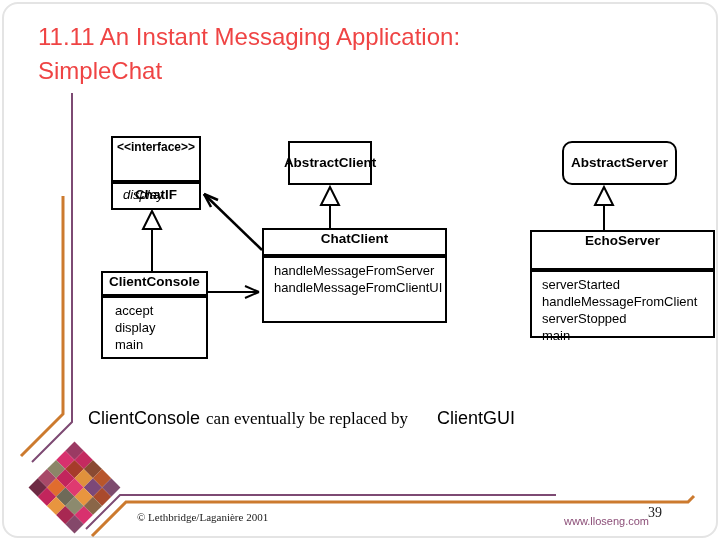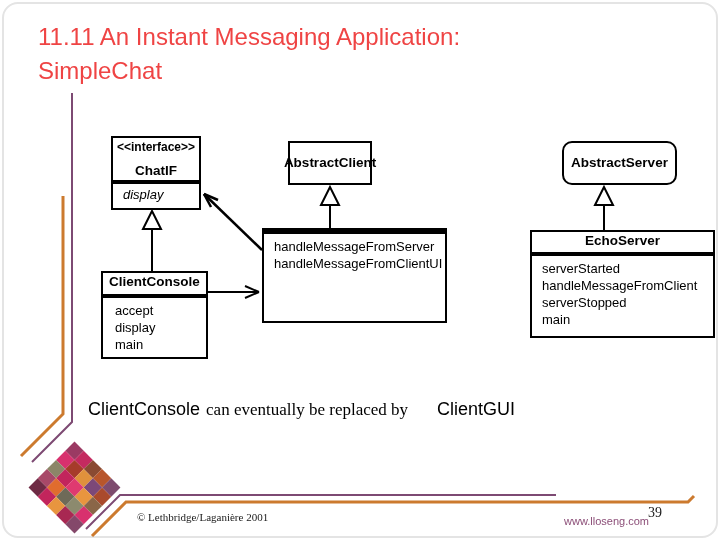--- a/index.html
+++ b/index.html
@@ -16,48 +16,48 @@
     position:absolute; left:38px; top:20px; width:620px;
     font-size:24px; line-height:34px; color:#ef4444; z-index:3;
   }
   svg.layer { position:absolute; left:0; top:0; z-index:1; pointer-events:none; }
 
   
   .uml-box {
     position:absolute; background:#fff; border:2px solid #000; z-index:3;
     font-size:13px; color:#000;
   }
-  .uml-head { display:flex; flex-direction:column; justify-content:space-between; align-items:center; }
+  .uml-head { display:flex; flex-direction:column; justify-content:flex-start; align-items:center;gap:31px; }
   .uml-name { font-weight:bold; font-size:13.5px; line-height:18px; white-space:nowrap; }
   .uml-stereo { font-weight:bold; font-size:12px; line-height:15px; white-space:nowrap; }
   .uml-sep { height:2px; border-top:2px solid #000; border-bottom:2px solid #000; }
   .uml-methods { padding:4px 0 0 10px; line-height:17px; font-size:13px; }
   .italic { font-style:italic; }
   .single { display:flex; align-items:center; justify-content:center; }
 
   #box-chatif       { left:111px; top:136px; width:90px;  height:74px; }
   #box-chatif .uml-head { height:42px; padding-top:2px; }
   #box-chatif .uml-methods { padding:2px 0 0 10px; }
   #box-abstract-client { left:288px; top:141px; width:84px; height:44px; }
   #box-abstract-server { left:562px; top:141px; width:115px; height:44px;border-radius:10px; }
   #box-chat-client  { left:262px; top:228px; width:185px; height:95px; }
   #box-chat-client .uml-head { height:24px; }
   #box-echo-server  { left:530px; top:230px; width:185px; height:108px; }
-  #box-echo-server .uml-head { height:20px; }
+  #box-echo-server .uml-head { height:36px; }
   #box-client-console { left:101px; top:271px; width:107px; height:88px; }
   #box-client-console .uml-head { height:21px; }
   #box-client-console .uml-methods { padding-left:12px; }
 
   
   .caption {
     position:absolute; left:88px; top:393px; z-index:3; white-space:nowrap;
     display:flex; align-items:baseline;
   }
   .caption .mono-name { font-family:"Liberation Sans", sans-serif; font-size:18px; }
-  .caption .serif-part { font-family:"Liberation Serif", serif; font-size:17px; margin:7px 6px; }
+  .caption .serif-part { font-family:"Liberation Serif", serif; font-size:17px; margin:16px 6px; }
   .caption .gui-name { margin-left:23px; }
 
   
   .website {
     position:absolute; left:564px; top:487px; font-size:11px; z-index:3;
     font-family:"Liberation Sans", sans-serif;
   }
   .copyright {
     position:absolute; left:137px; top:511px; font-size:11px; color:#1a1a1a;
     font-family:"Liberation Serif", serif; z-index:3;
@@ -152,20 +152,23 @@
 
 <div class="uml-box single" id="box-abstract-client">
   <div class="uml-name">AbstractClient</div>
 </div>
 
 <div class="uml-box single" id="box-abstract-server">
   <div class="uml-name">AbstractServer</div>
 </div>
 
 <div class="uml-box" id="box-chat-client">
+  <div class="uml-head">
+    <div class="uml-name">ChatClient</div>
+  </div>
   <div class="uml-sep"></div>
   <div class="uml-methods">
     <div>handleMessageFromServer</div>
     <div>handleMessageFromClientUI</div>
   </div>
 </div>
 
 <div class="uml-box" id="box-echo-server">
   <div class="uml-head">
     <div class="uml-name">EchoServer</div>

